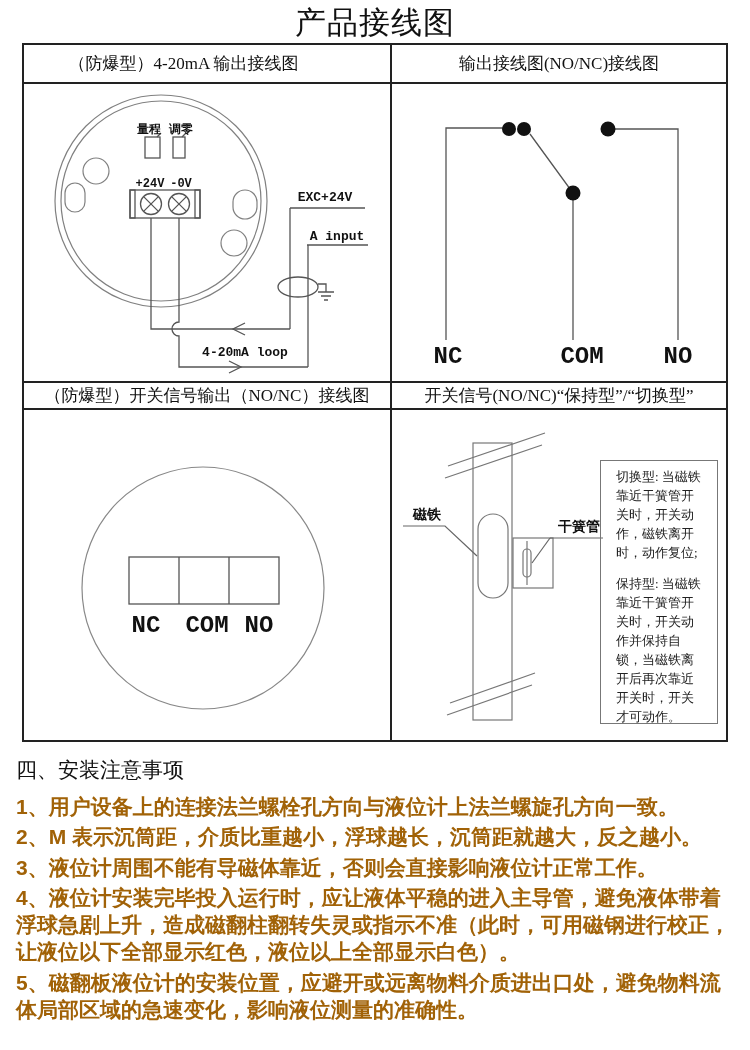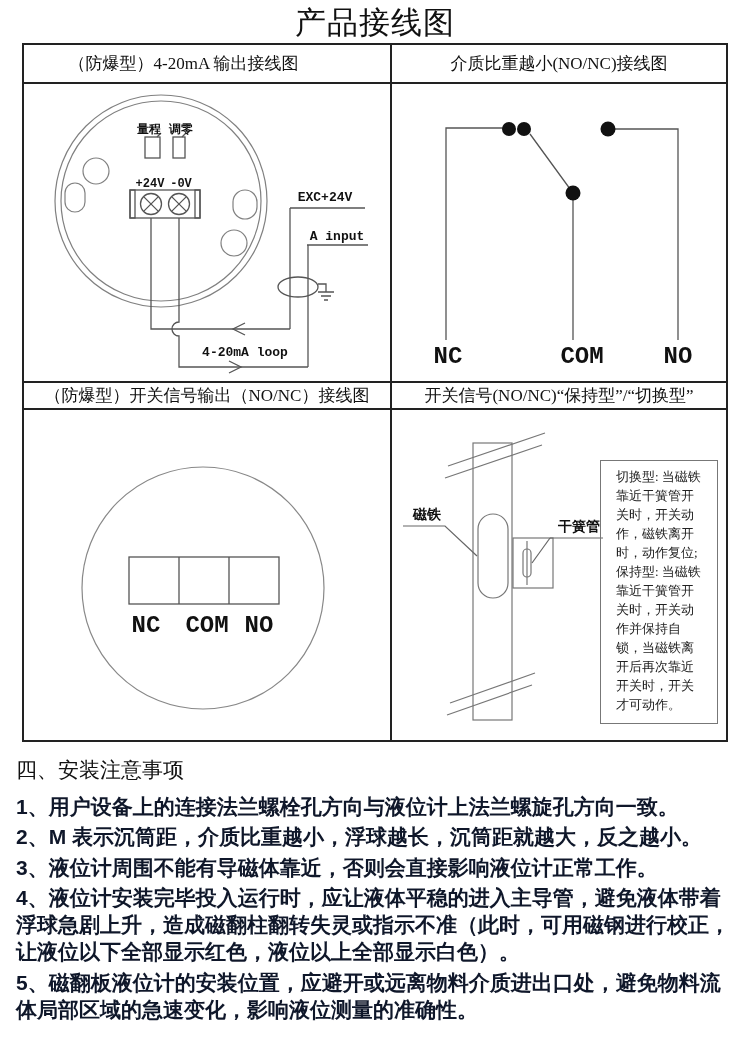--- a/index.html
+++ b/index.html
@@ -22,41 +22,41 @@
   .c2{left:368px;top:39px;width:334px;height:297px;}
   .c3{left:0;top:365px;width:366px;height:330px;}
   .c4{left:368px;top:365px;width:334px;height:330px;}
   .cell svg{position:absolute;left:0;top:0;}
   .mono-label{font-family:"Liberation Mono",monospace;font-weight:bold;fill:#111;}
   .cjk-label{font-family:"Liberation Serif",serif;font-weight:bold;fill:#111;}
   .note-box{position:absolute;left:208px;top:50px;width:118px;height:264px;
             border:1px solid #777;box-sizing:border-box;padding:6px 15px;
             font-family:"Liberation Serif",serif;font-size:13px;line-height:19px;color:#222;}
   .note-box p{margin:0;}
-  .note-box p + p{}
+  .note-box p + p{margin-top:12px;}
   
   .notes{position:absolute;left:16px;top:756px;width:722px;}
   .notes-heading{font-size:21px;font-weight:400;color:#111;margin:0 0 9px 0;}
-  .notes p.item{font-size:21px;font-weight:600;line-height:1.3;color:#0f172a;margin:0 0 3px 0;}
+  .notes p.item{font-size:21px;font-weight:600;line-height:1.3;color:#a16207;margin:0 0 3px 0;}
 </style>
 </head>
 <body>
 
 <div class="page">
 
   <div class="title">产品接线图</div>
 
   <div class="tbl">
     <div class="vline"></div>
     <div class="hline" style="top:37px"></div>
     <div class="hline" style="top:336px"></div>
     <div class="hline" style="top:363px"></div>
 
     <div class="hdr hdr1">（防爆型）4-20mA 输出接线图</div>
-    <div class="hdr hdr2">介质比重越小(NO/NC)接线图</div>
+    <div class="hdr hdr2">输出接线图(NO/NC)接线图</div>
     <div class="hdr hdr3">（防爆型）开关信号输出（NO/NC）接线图</div>
     <div class="hdr hdr4">开关信号(NO/NC)“保持型”/“切换型”</div>
 
     <div class="cell c1">
       <svg width="366" height="297" viewBox="0 0 366 297">
         <g fill="none" stroke="#808080" stroke-width="1.2">
           <circle cx="137" cy="117" r="106"></circle>
           <circle cx="137" cy="117" r="100"></circle>
           <circle cx="72" cy="87" r="13"></circle>
           <circle cx="210" cy="159" r="13"></circle>

